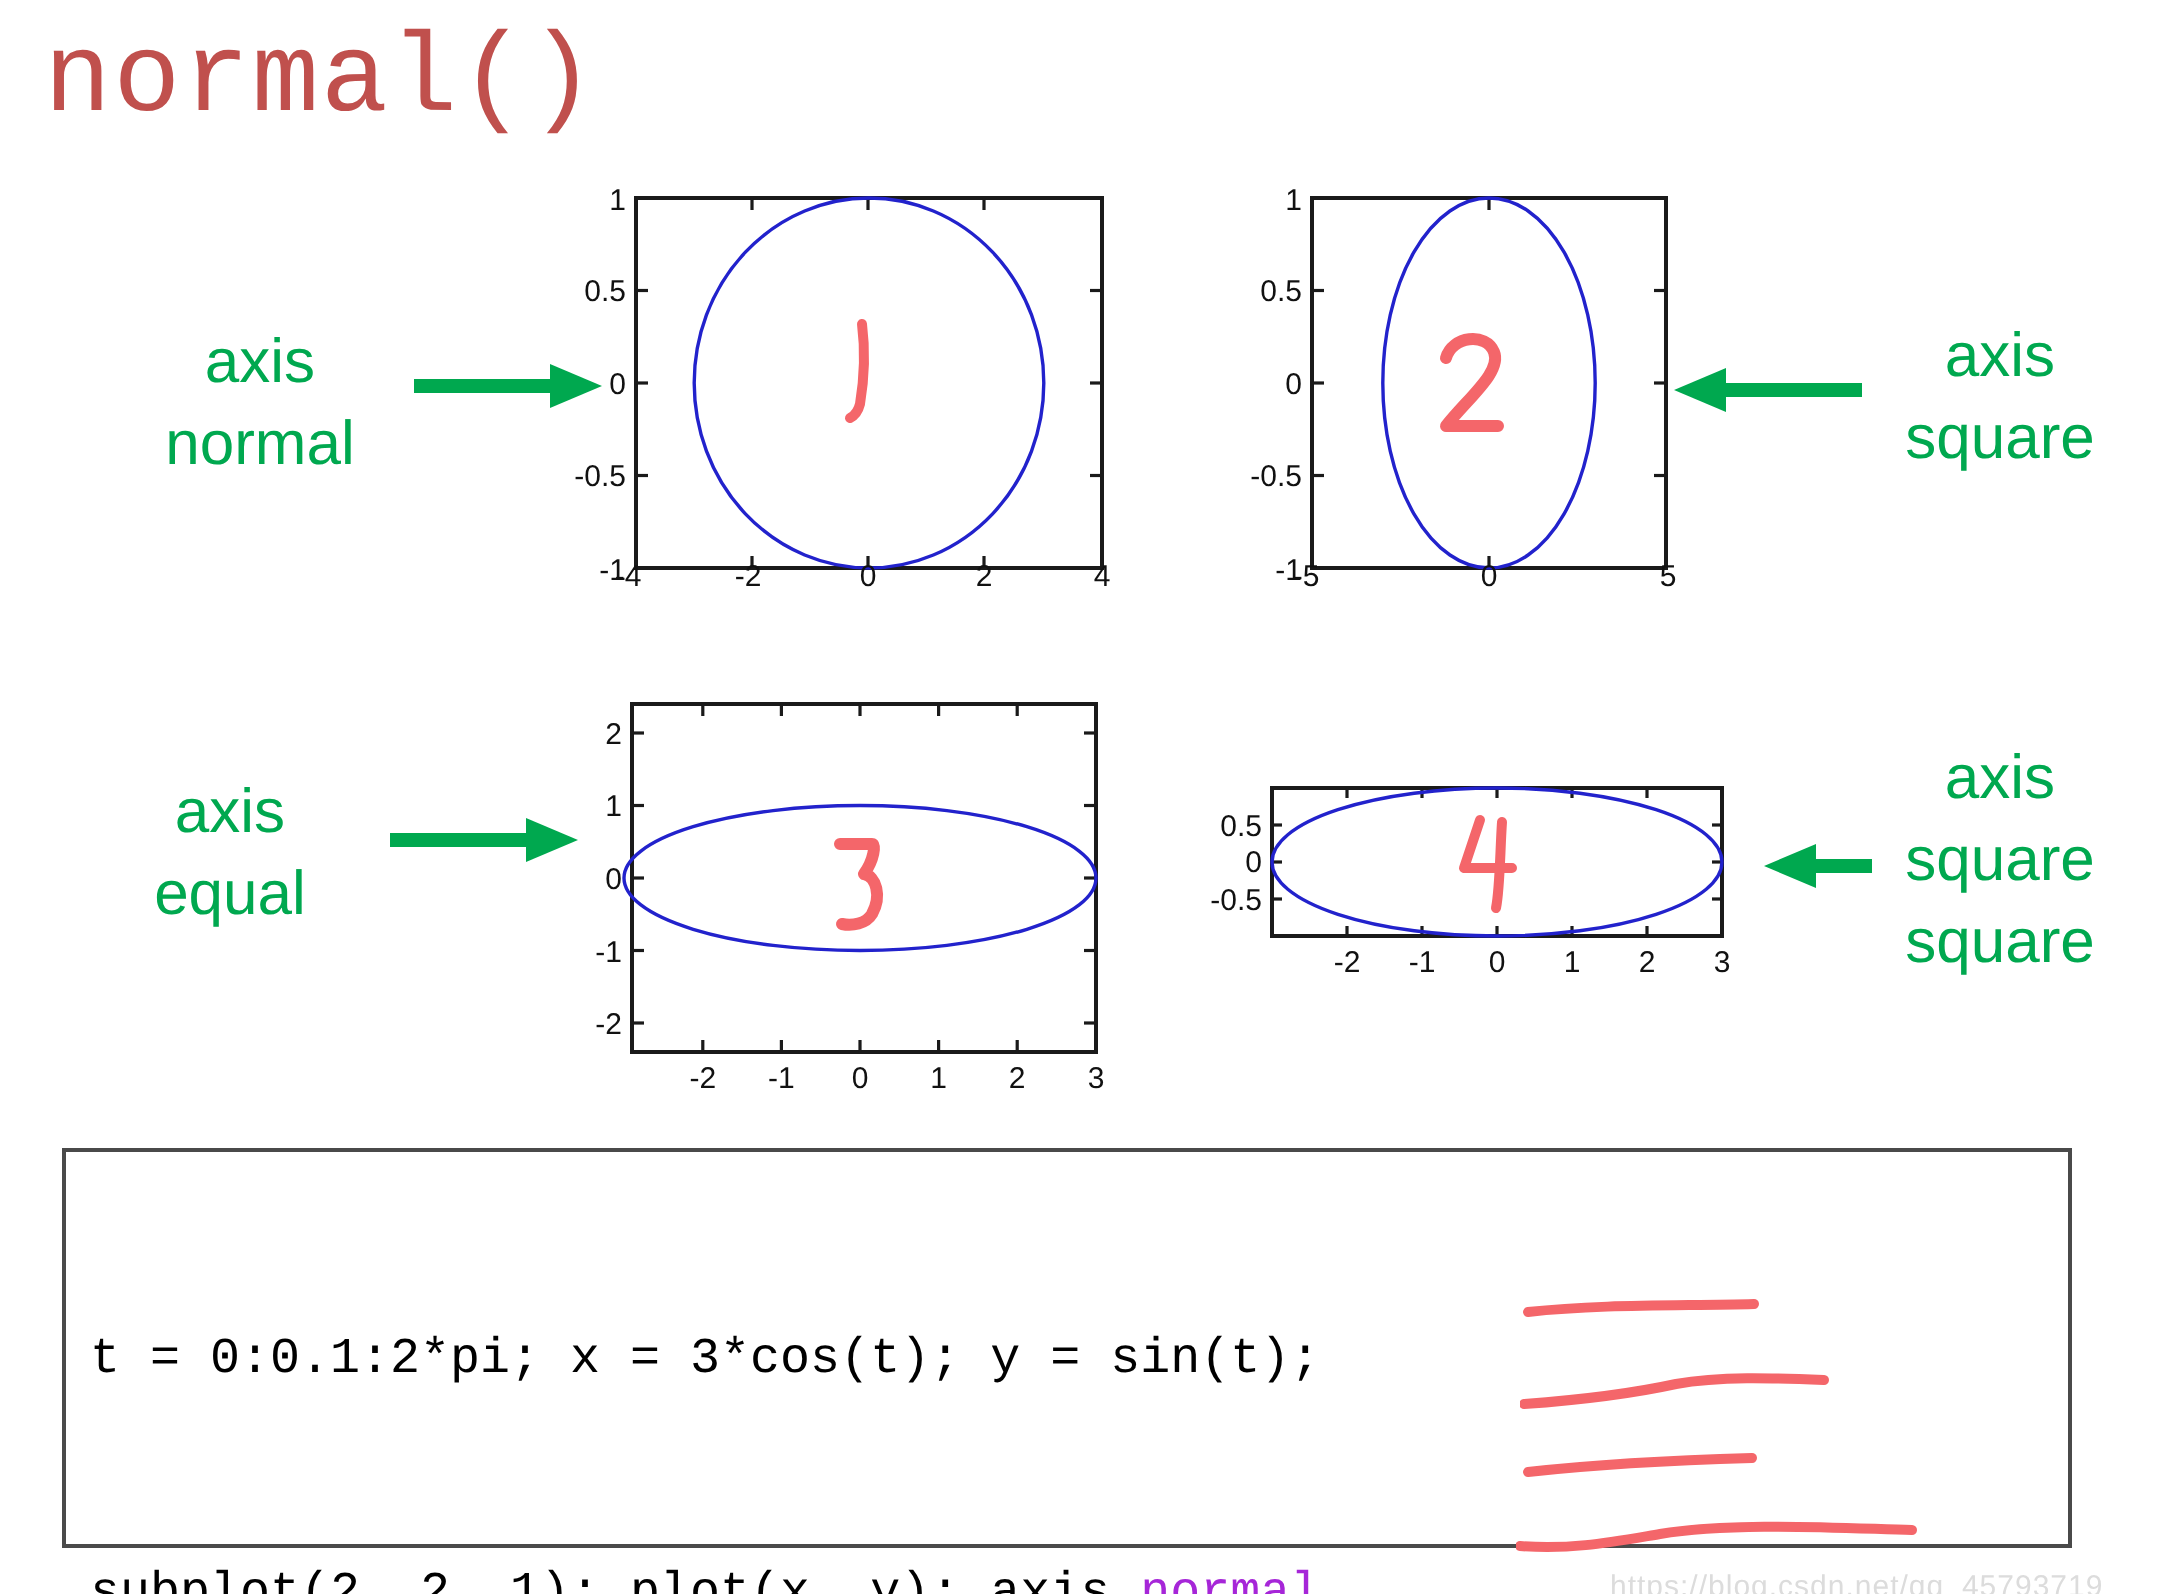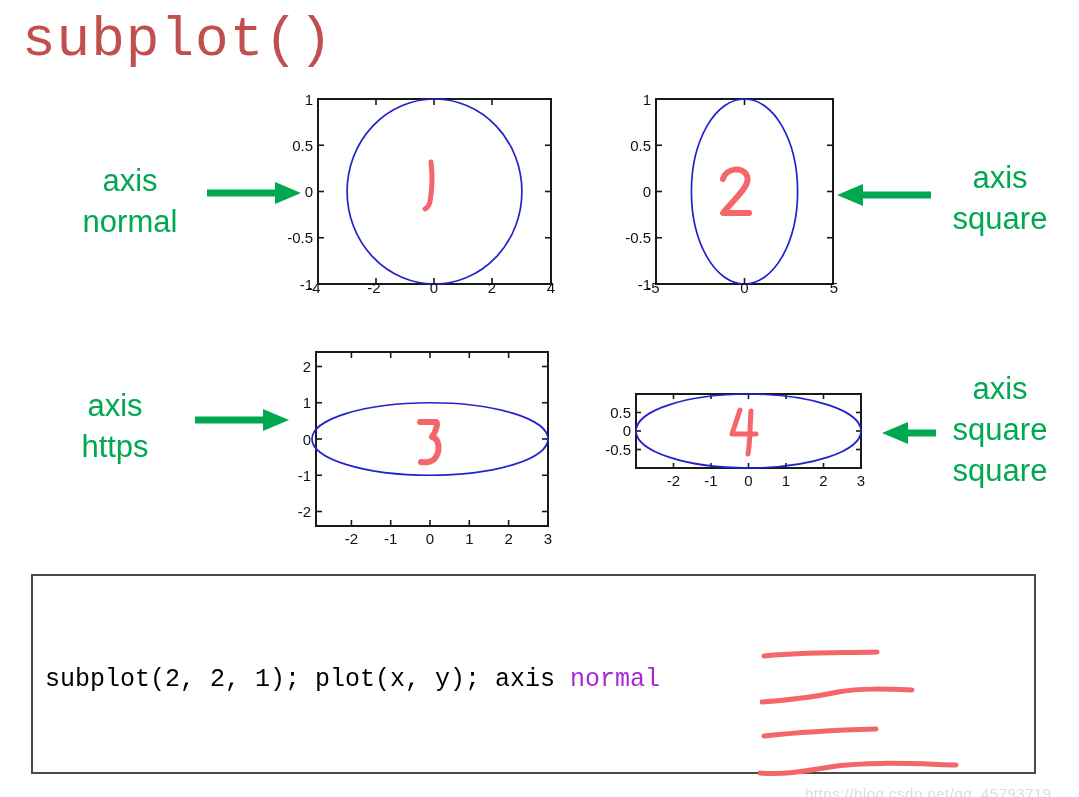--- a/index.html
+++ b/index.html
@@ -90,21 +90,21 @@
     font-size: 15px;
     color: #dcdcdc;
     white-space: pre;
     letter-spacing: 0.5px;
     margin-top: 25px;
   }
 </style>
 </head>
 <body>
 
-<div id="slide-title">subplot()</div>
+<div id="slide-title">normal()</div>
 
 <div class="plot" id="plot-1-wrap" style="left:278px; top:86px;">
   <svg width="290" height="215" viewBox="0 0 290 215">
 
     <rect x="40" y="13" width="233" height="185" fill="none" stroke="#1a1a1a" stroke-width="2"></rect>
 
     <g stroke="#1a1a1a" stroke-width="1.6">
       <line x1="40" y1="198" x2="40" y2="192"></line>
         <line x1="40" y1="13" x2="40" y2="19"></line>
       <line x1="98" y1="198" x2="98" y2="192"></line>
@@ -297,34 +297,35 @@
   <line x1="2" y1="15" x2="74" y2="15" stroke="#00A84F" stroke-width="7"></line>
   <polygon points="70,4 96,15 70,26" fill="#00A84F"></polygon>
 </svg>
 
 <div class="annot right" id="annot-2" style="left:930px; top:157px; width:140px;"><span>axis</span><br><span>square</span></div>
 <svg class="arrow" style="left:833px; top:180px;" width="100" height="30">
   <line x1="26" y1="15" x2="98" y2="15" stroke="#00A84F" stroke-width="7"></line>
   <polygon points="30,4 4,15 30,26" fill="#00A84F"></polygon>
 </svg>
 
-<div class="annot left" id="annot-3" style="left:45px; top:385px; width:140px;"><span>axis</span><br><span>https</span></div>
+<div class="annot left" id="annot-3" style="left:45px; top:385px; width:140px;"><span>axis</span><br><span>equal</span></div>
 <svg class="arrow" style="left:193px; top:405px;" width="100" height="30">
   <line x1="2" y1="15" x2="74" y2="15" stroke="#00A84F" stroke-width="7"></line>
   <polygon points="70,4 96,15 70,26" fill="#00A84F"></polygon>
 </svg>
 
 <div class="annot right" id="annot-4" style="left:930px; top:368px; width:140px;"><span>axis</span><br><span>square</span><br><span>square</span></div>
 <svg class="arrow" style="left:878px; top:418px;" width="60" height="30">
   <line x1="26" y1="15" x2="58" y2="15" stroke="#00A84F" stroke-width="7"></line>
   <polygon points="30,4 4,15 30,26" fill="#00A84F"></polygon>
 </svg>
 
 <div id="code-box">
   <div id="code-lines">
+    <div class="code-line"><span>t = 0:0.1:2*pi; x = 3*cos(t); y = sin(t);</span></div>
     <div class="code-line"><span>subplot(2, 2, 1); plot(x, y); axis </span><span class="kw">normal</span></div>
     
     
     
   </div>
 </div>
 
 <svg class="stroke" style="left:760px; top:640px;" width="250" height="30">
   <path d="M4 16 C40 12, 80 13, 117 12" fill="none" stroke="#F4666A" stroke-width="5" stroke-linecap="round"></path>
 </svg>

